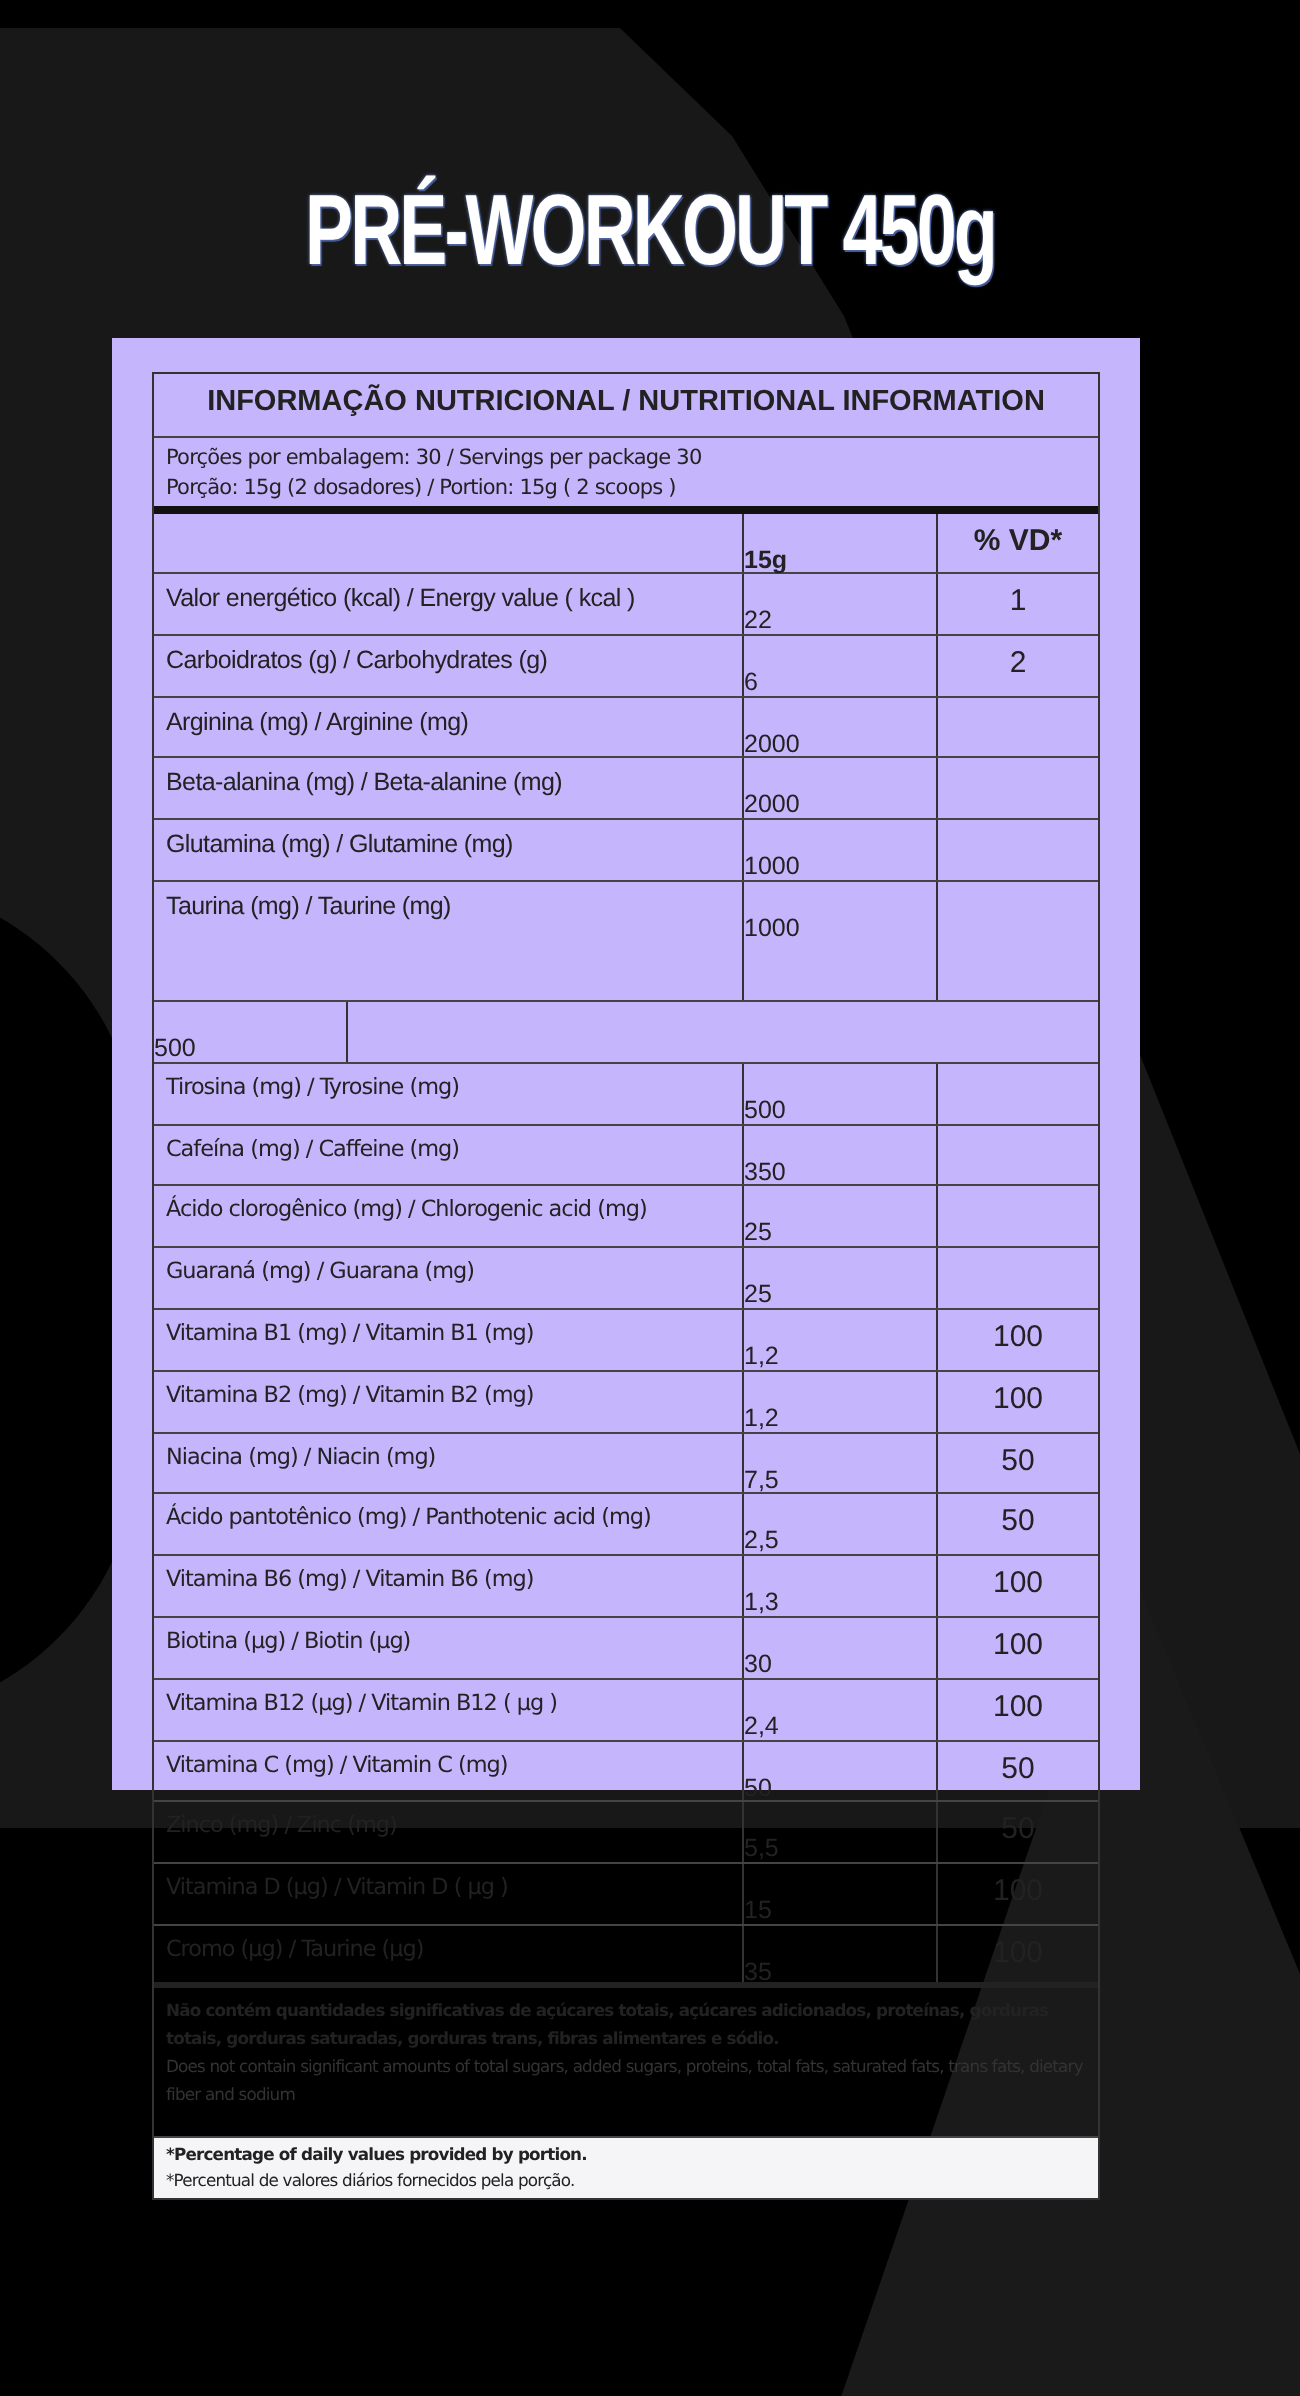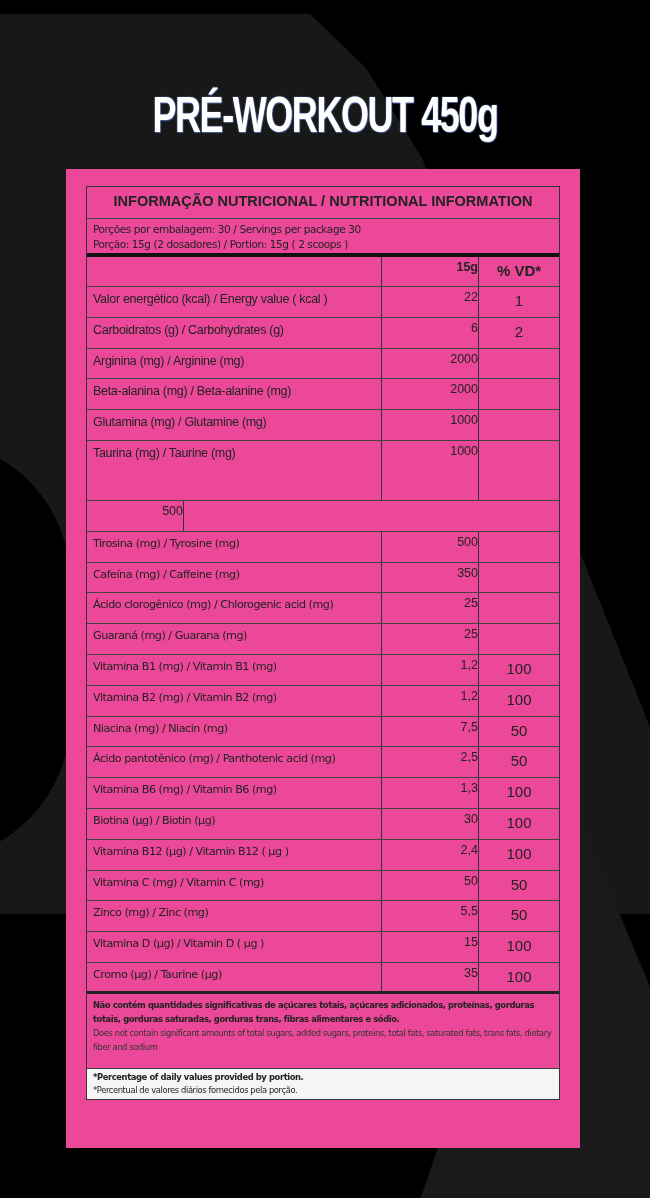--- a/index.html
+++ b/index.html
@@ -26,22 +26,22 @@
   }
   .title {
     position: absolute; left: 0; top: 86px; width: 650px; text-align: center;
     color: #ffffff;
     font-family: "Liberation Sans", sans-serif;
     font-weight: bold; font-size: 50px; letter-spacing: -2px;
     transform: scaleX(0.72); transform-origin: center;
     text-shadow: 0 0 2px #6a86c8, 1px 1px 0 #3b4f86;
   }
   .card {
-    position: absolute; left: 66px; top: 169px; width: 514px; height: 979px;
-    background: #ec4899;
+    position: absolute; left: 56px; top: 169px; width: 514px; height: 726px;
+    background: #c4b5fd;
   }
   .label-table {
     position: absolute; left: 20px; top: 17px; width: 474px;
     border: 1.5px solid #333;
     box-sizing: border-box;
     color: #222;
   }
   .tbl-header {
     height: 32px; display: flex; align-items: center; justify-content: center;
     font-weight: bold; font-size: 14.5px; border-bottom: 1.5px solid #444;
@@ -56,21 +56,21 @@
     display: flex; height: 30.8px; border-bottom: 1.5px solid #444; box-sizing: border-box;
   }
   .row.tall { height: 60px; }
   .row:last-child { border-bottom: 3px solid #222; }
   .cell-name {
     width: 295px; border-right: 1.5px solid #333; padding: 5px 6px 0 6px; box-sizing: border-box;
     font-size: 12.5px; white-space: nowrap; letter-spacing: -0.3px;
   }
   .cell-name.alt { font-family: "DejaVu Sans", sans-serif; font-size: 11.2px; letter-spacing: -0.5px; }
   .cell-qty {
-    width: 97px; border-right: 1.5px solid #333; text-align: right; padding-top: 3px;
+    width: 97px; border-right: 1.5px solid #333; text-align: left; padding-top: 16px;
     box-sizing: border-box; font-size: 12.5px;
   }
   .cell-vd { flex: 1; text-align: center; padding-top: 5px; box-sizing: border-box; font-size: 15px; }
   .colhead .cell-qty, .colhead .cell-vd { font-weight: bold; }
   .colhead { height: 30px; }
   .note {
     padding: 4px 6px 14px 6px; border-bottom: 1.5px solid #444;
     font-family: "DejaVu Sans", sans-serif; font-size: 8.4px; line-height: 14px; letter-spacing: -0.4px;
     box-sizing: border-box;
   }

